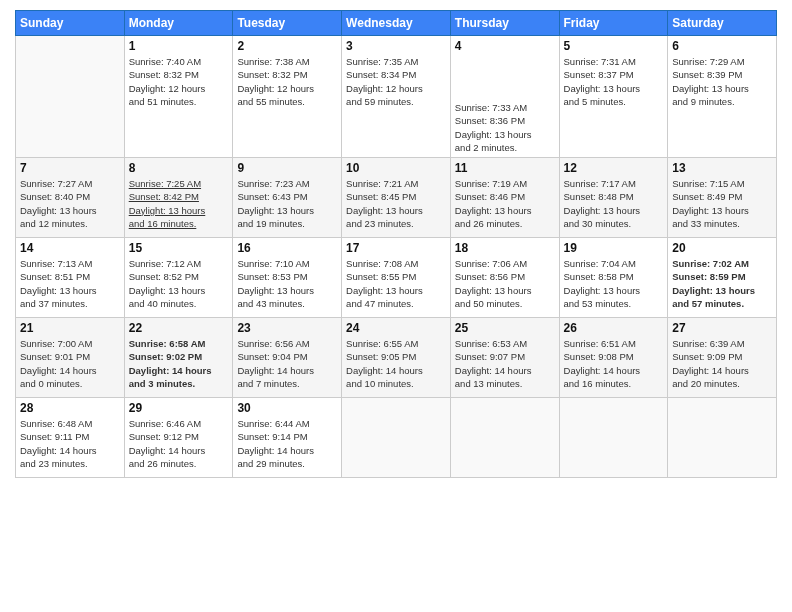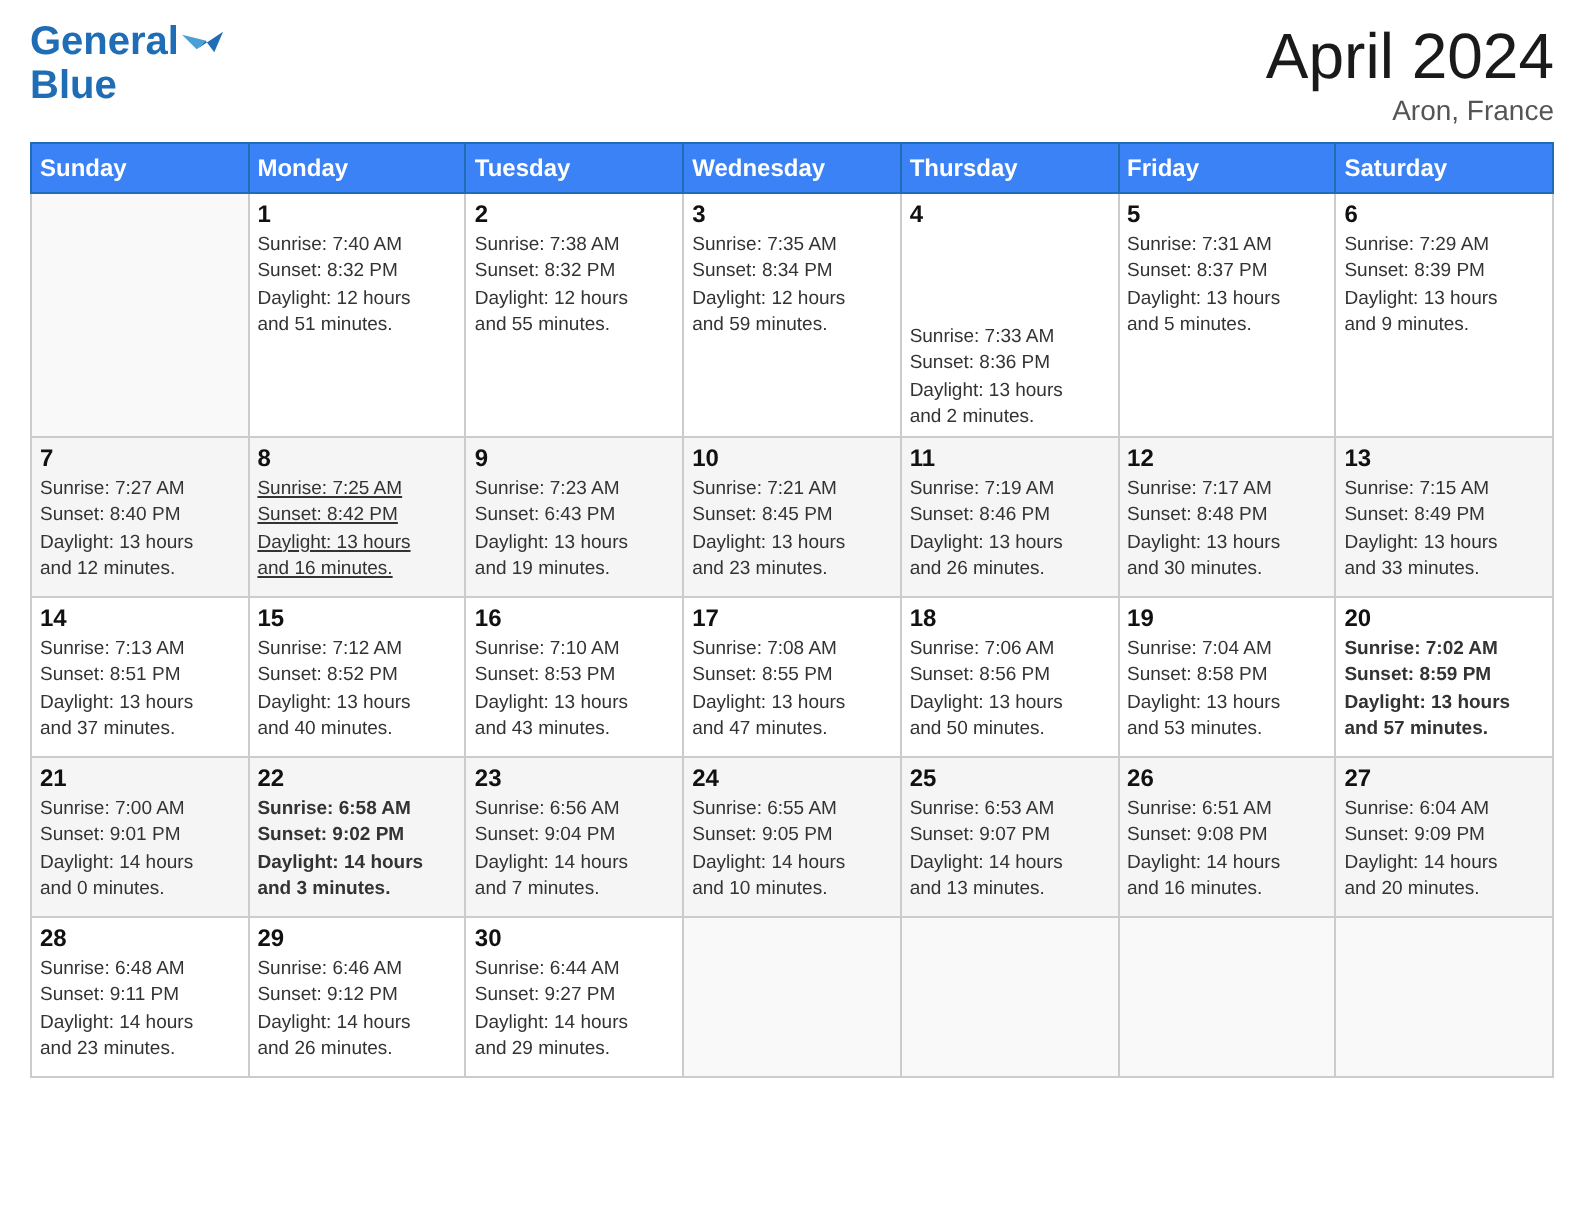--- a/index.html
+++ b/index.html
@@ -88,40 +88,20 @@
       line-height: 1.4;
     }
     .empty-cell {
       background: #f9f9f9 !important;
     }
   </style>
 </head>
 <body>
 
 <div class="page">
-  <div class="header">
-    <div class="logo">
-      <div>
-        <div style="display:flex;align-items:center;">
-          <span class="logo-text">
-            <span>General</span>
-          </span>
-          <svg class="logo-icon" viewBox="0 0 30 30">
-            <polygon points="10,20 28,8 22,22 16,14" fill="#1e6db5"></polygon>
-            <polygon points="10,20 0,10 16,14" fill="#4a9fd4"></polygon>
-          </svg>
-        </div>
-        <div class="logo-text" style="color:#1e6db5;">Blue</div>
-      </div>
-    </div>
-    <div class="title-block">
-      <div class="main-title">April 2024</div>
-      <div class="sub-title">Aron, France</div>
-    </div>
-  </div>
 
   <table class="calendar">
     <thead>
       <tr id="header-row">
           <th>Sunday</th>
           <th>Monday</th>
           <th>Tuesday</th>
           <th>Wednesday</th>
           <th>Thursday</th>
           <th>Friday</th>
@@ -314,21 +294,21 @@
           </td>
           <td>
             <div class="day-number">26</div>
             <div class="day-info" style="white-space: pre-line;">Sunrise: 6:51 AM
 Sunset: 9:08 PM
 Daylight: 14 hours
 and 16 minutes.</div>
           </td>
           <td>
             <div class="day-number">27</div>
-            <div class="day-info" style="white-space: pre-line;">Sunrise: 6:04 AM
+            <div class="day-info" style="white-space: pre-line;">Sunrise: 6:39 AM
 Sunset: 9:09 PM
 Daylight: 14 hours
 and 20 minutes.</div>
           </td>
         </tr>
         <tr>
           <td>
             <div class="day-number">28</div>
             <div class="day-info" style="white-space: pre-line;">Sunrise: 6:48 AM
 Sunset: 9:11 PM
@@ -338,21 +318,21 @@
           <td>
             <div class="day-number">29</div>
             <div class="day-info" style="white-space: pre-line;">Sunrise: 6:46 AM
 Sunset: 9:12 PM
 Daylight: 14 hours
 and 26 minutes.</div>
           </td>
           <td>
             <div class="day-number">30</div>
             <div class="day-info" style="white-space: pre-line;">Sunrise: 6:44 AM
-Sunset: 9:27 PM
+Sunset: 9:14 PM
 Daylight: 14 hours
 and 29 minutes.</div>
           </td>
           <td class="empty-cell"></td>
           <td class="empty-cell"></td>
           <td class="empty-cell"></td>
           <td class="empty-cell"></td>
         </tr>
       </tbody>
   </table>

